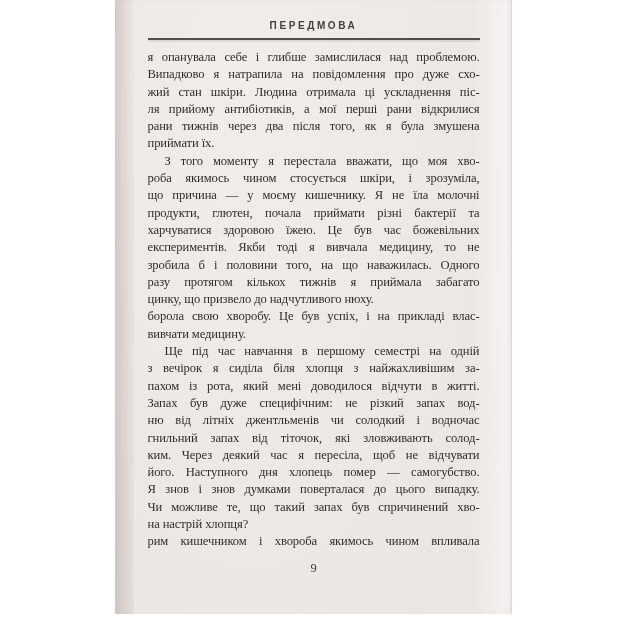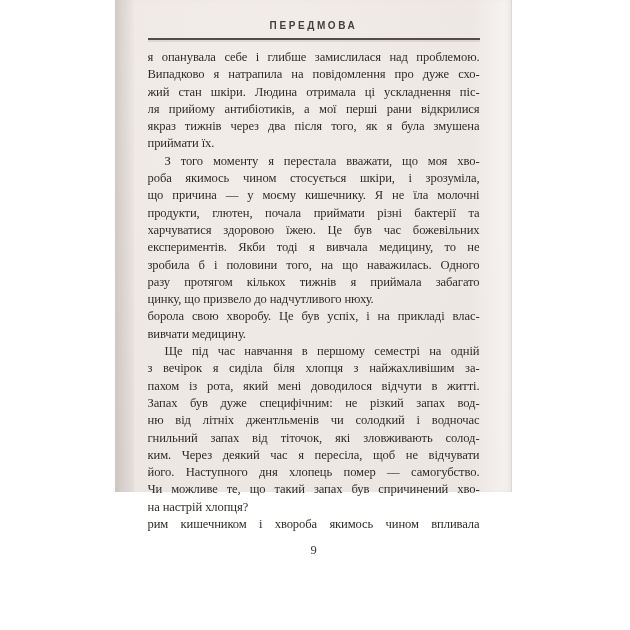--- a/index.html
+++ b/index.html
@@ -17,21 +17,21 @@
     position: relative;
     width: 630px;
     height: 630px;
     background: #ffffff;
   }
   .paper {
     position: absolute;
     left: 115px;
     top: 0;
     width: 397px;
-    height: 492px;
+    height: 614px;
     background:
       linear-gradient(to right, rgba(255,255,255,0) 90%, rgba(255,255,255,0.55) 100%),
       radial-gradient(ellipse at 35% 15%, #f2edea 0%, #efe9e6 45%, #ebe5e2 100%);
     border-left: 1px solid #cfc8c4;
     border-right: 1px solid #ded7d3;
     box-shadow: inset -5px 0 9px -6px rgba(90,80,72,0.18);
     box-sizing: border-box;
   }
   .paper::before {
     content: "";
@@ -95,40 +95,41 @@
 
 <div class="stage">
   <div class="paper">
     <div class="header">ПЕРЕДМОВА</div>
     <div class="rule"></div>
     <div class="text-block">
         <div class="line">я опанувала себе і глибше замислилася над проблемою.</div>
         <div class="line">Випадково я натрапила на повідомлення про дуже схо-</div>
         <div class="line">жий стан шкіри. Людина отримала ці ускладнення піс-</div>
         <div class="line">ля прийому антибіотиків, а мої перші рани відкрилися</div>
-        <div class="line">якраз тижнів через два після того, як я була змушена</div>
+        <div class="line">рани тижнів через два після того, як я була змушена</div>
         <div class="line last">приймати їх.</div>
         <div class="line indent">З того моменту я перестала вважати, що моя хво-</div>
         <div class="line">роба якимось чином стосується шкіри, і зрозуміла,</div>
         <div class="line">що причина — у моєму кишечнику. Я не їла молочні</div>
         <div class="line">продукти, глютен, почала приймати різні бактерії та</div>
         <div class="line">харчуватися здоровою їжею. Це був час божевільних</div>
         <div class="line">експериментів. Якби тоді я вивчала медицину, то не</div>
         <div class="line">зробила б і половини того, на що наважилась. Одного</div>
         <div class="line">разу протягом кількох тижнів я приймала забагато</div>
         <div class="line last">цинку, що призвело до надчутливого нюху.</div>
         <div class="line">борола свою хворобу. Це був успіх, і на прикладі влас-</div>
         <div class="line last">вивчати медицину.</div>
         <div class="line indent">Ще під час навчання в першому семестрі на одній</div>
         <div class="line">з вечірок я сиділа біля хлопця з найжахливішим за-</div>
         <div class="line">пахом із рота, який мені доводилося відчути в житті.</div>
         <div class="line">Запах був дуже специфічним: не різкий запах вод-</div>
         <div class="line">ню від літніх джентльменів чи солодкий і водночас</div>
         <div class="line">гнильний запах від тіточок, які зловживають солод-</div>
         <div class="line">ким. Через деякий час я пересіла, щоб не відчувати</div>
         <div class="line">його. Наступного дня хлопець помер — самогубство.</div>
+        <div class="line">Я знов і знов думками поверталася до цього випадку.</div>
         <div class="line">Чи можливе те, що такий запах був спричинений хво-</div>
         <div class="line last">на настрій хлопця?</div>
         <div class="line">рим кишечником і хвороба якимось чином впливала</div>
       </div>
     <div class="page-num">9</div>
   </div>
 </div>
 
 </body></html>

